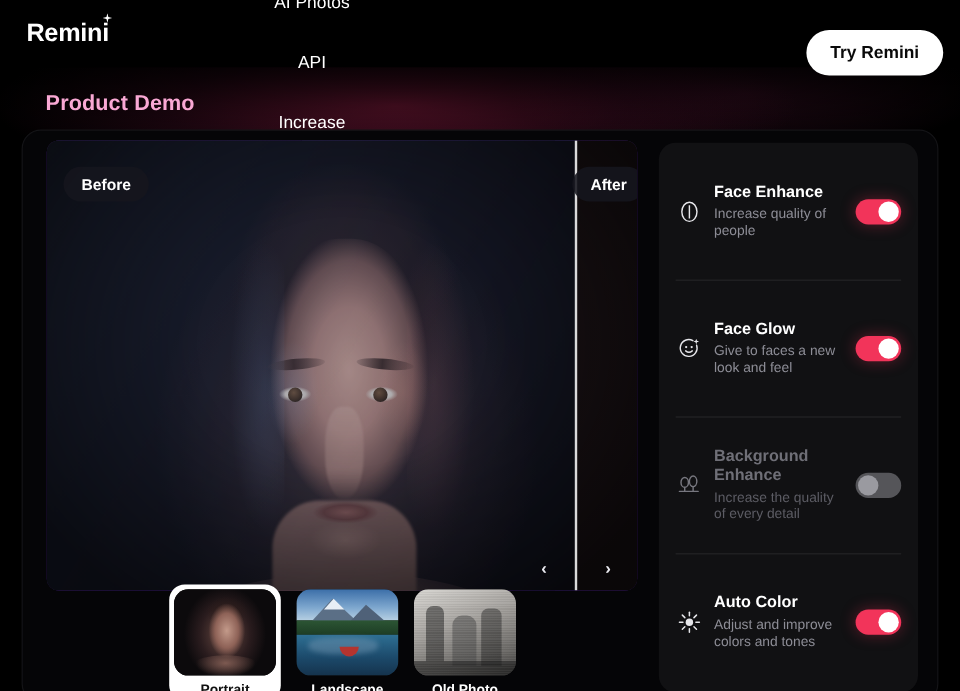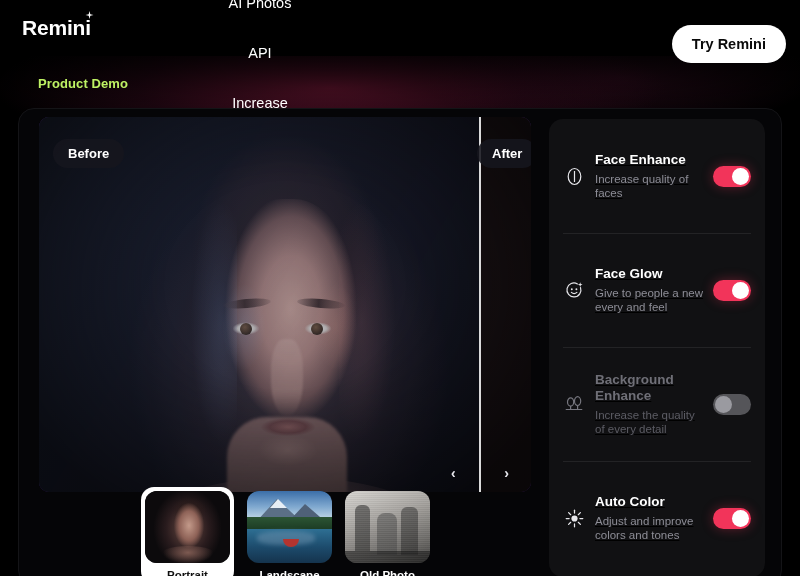--- a/index.html
+++ b/index.html
@@ -49,21 +49,21 @@
     position: absolute; right: 18px; top: 5px;
     background: #fff; color: #0a0a0a; border: none;
     font-family: "Liberation Sans", sans-serif;
     font-size: 14.5px; font-weight: 600;
     padding: 0 20px; height: 38px; border-radius: 19px; cursor: pointer; margin-top: 20px;
   }
 
   
   .section-label {
     position: absolute; left: 38px; top: 76px; z-index: 20;
-    color: #bef264; font-size: 13px; font-weight: 600; letter-spacing: 0.1px;
+    color: #f9a8d4; font-size: 18px; font-weight: 600; letter-spacing: 0.1px;
   }
 
   
   .demo-card {
     position: absolute; left: 18px; top: 108px; width: 764px; height: 478px;
     background: #050507; border-radius: 16px; overflow: hidden; z-index: 10;
     border: 1px solid #141417;
   }
 
   
@@ -249,21 +249,21 @@
   .to-bg { position:absolute; inset:0; background: linear-gradient(160deg,#d8d6d2 0%,#a5a29e 40%,#6e6c69 75%,#403f3d 100%); }
   .to-f1 { position:absolute; left:10px; top:14px; width:15px; height:46px; background: rgba(40,40,40,0.55); border-radius:6px 6px 0 0; }
   .to-f2 { position:absolute; left:32px; top:22px; width:20px; height:42px; background: rgba(70,70,70,0.5); border-radius:8px 8px 0 0; }
   .to-f3 { position:absolute; left:56px; top:16px; width:17px; height:48px; background: rgba(30,30,30,0.45); border-radius:6px 6px 0 0; }
   .to-ground { position:absolute; left:0; bottom:0; right:0; height:12px; background: rgba(25,25,25,0.55); }
   .to-grain { position:absolute; inset:0; background: repeating-linear-gradient(0deg, rgba(255,255,255,0.04) 0 1px, rgba(0,0,0,0.04) 1px 2px); }
 
   
   .options {
     position: absolute; left: 530px; top: 10px; width: 216px; height: 458px;
-    background: #111113; border-radius: 14px; padding: 0 0 0 0; overflow: hidden; text-decoration: underline;
+    background: #111113; border-radius: 14px; padding: 0 0 0 0; overflow: hidden;
   }
   .opt-row {
     position: relative; display: flex; align-items: center;
     padding: 0 14px 0 13px; height: 114px;
   }
   .opt-row + .opt-row::before {
     content: ""; position: absolute; left: 14px; right: 14px; top: 0; height: 1px;
     background: rgba(255,255,255,0.08);
   }
   .opt-icon {
@@ -415,40 +415,40 @@
 
       <div class="opt-row">
         <div class="opt-icon">
           <svg width="17" height="19" viewBox="0 0 17 19">
             <ellipse cx="8.5" cy="9.5" rx="6.3" ry="8" stroke="currentColor" stroke-width="1.2" fill="none"></ellipse>
             <line x1="8.5" y1="4" x2="8.5" y2="15" stroke="currentColor" stroke-width="1.2"></line>
           </svg>
         </div>
         <div class="opt-text">
           <div class="opt-title">Face Enhance</div>
-          <div class="opt-desc">Increase quality of faces</div>
+          <div class="opt-desc">Increase quality of people</div>
         </div>
         <div class="toggle on">
             <div class="knob"></div>
           </div>
       </div>
 
       <div class="opt-row">
         <div class="opt-icon">
           <svg width="19" height="19" viewBox="0 0 19 19">
             <path d="M15.5 6.6 A7 7 0 1 1 12.4 2.9" stroke="currentColor" stroke-width="1.2" fill="none" stroke-linecap="round"></path>
             <circle cx="6.8" cy="8.2" r="0.95" fill="currentColor"></circle>
             <circle cx="11.4" cy="8.2" r="0.95" fill="currentColor"></circle>
             <path d="M6.4 11.4 Q9.1 13.7 11.9 11.4" stroke="currentColor" stroke-width="1.2" fill="none" stroke-linecap="round"></path>
             <path d="M15.2 1.2 L15.8 3 L17.6 3.6 L15.8 4.2 L15.2 6 L14.6 4.2 L12.8 3.6 L14.6 3 Z" fill="currentColor"></path>
           </svg>
         </div>
         <div class="opt-text">
           <div class="opt-title">Face Glow</div>
-          <div class="opt-desc">Give to people a new every and feel</div>
+          <div class="opt-desc">Give to faces a new look and feel</div>
         </div>
         <div class="toggle on">
             <div class="knob"></div>
           </div>
       </div>
 
       <div class="opt-row disabled">
         <div class="opt-icon">
           <svg width="20" height="18" viewBox="0 0 20 18">
             <ellipse cx="6.6" cy="7" rx="3.1" ry="4.1" stroke="currentColor" stroke-width="1.2" fill="none"></ellipse>

